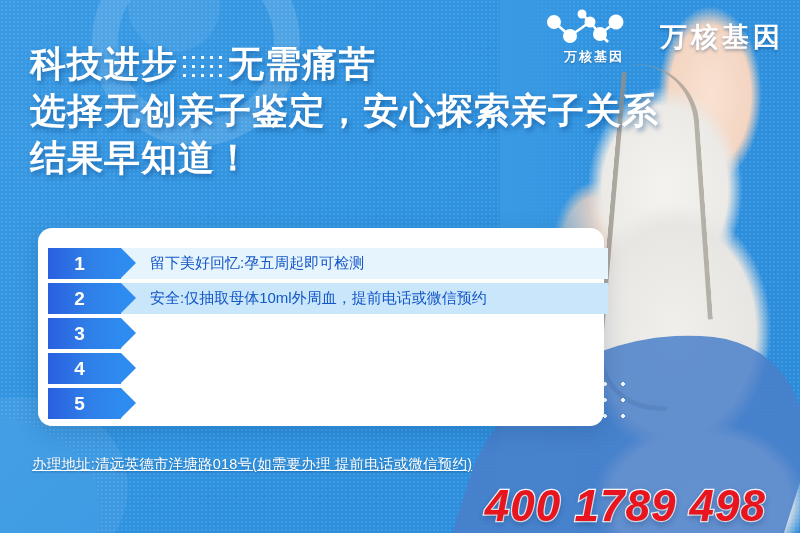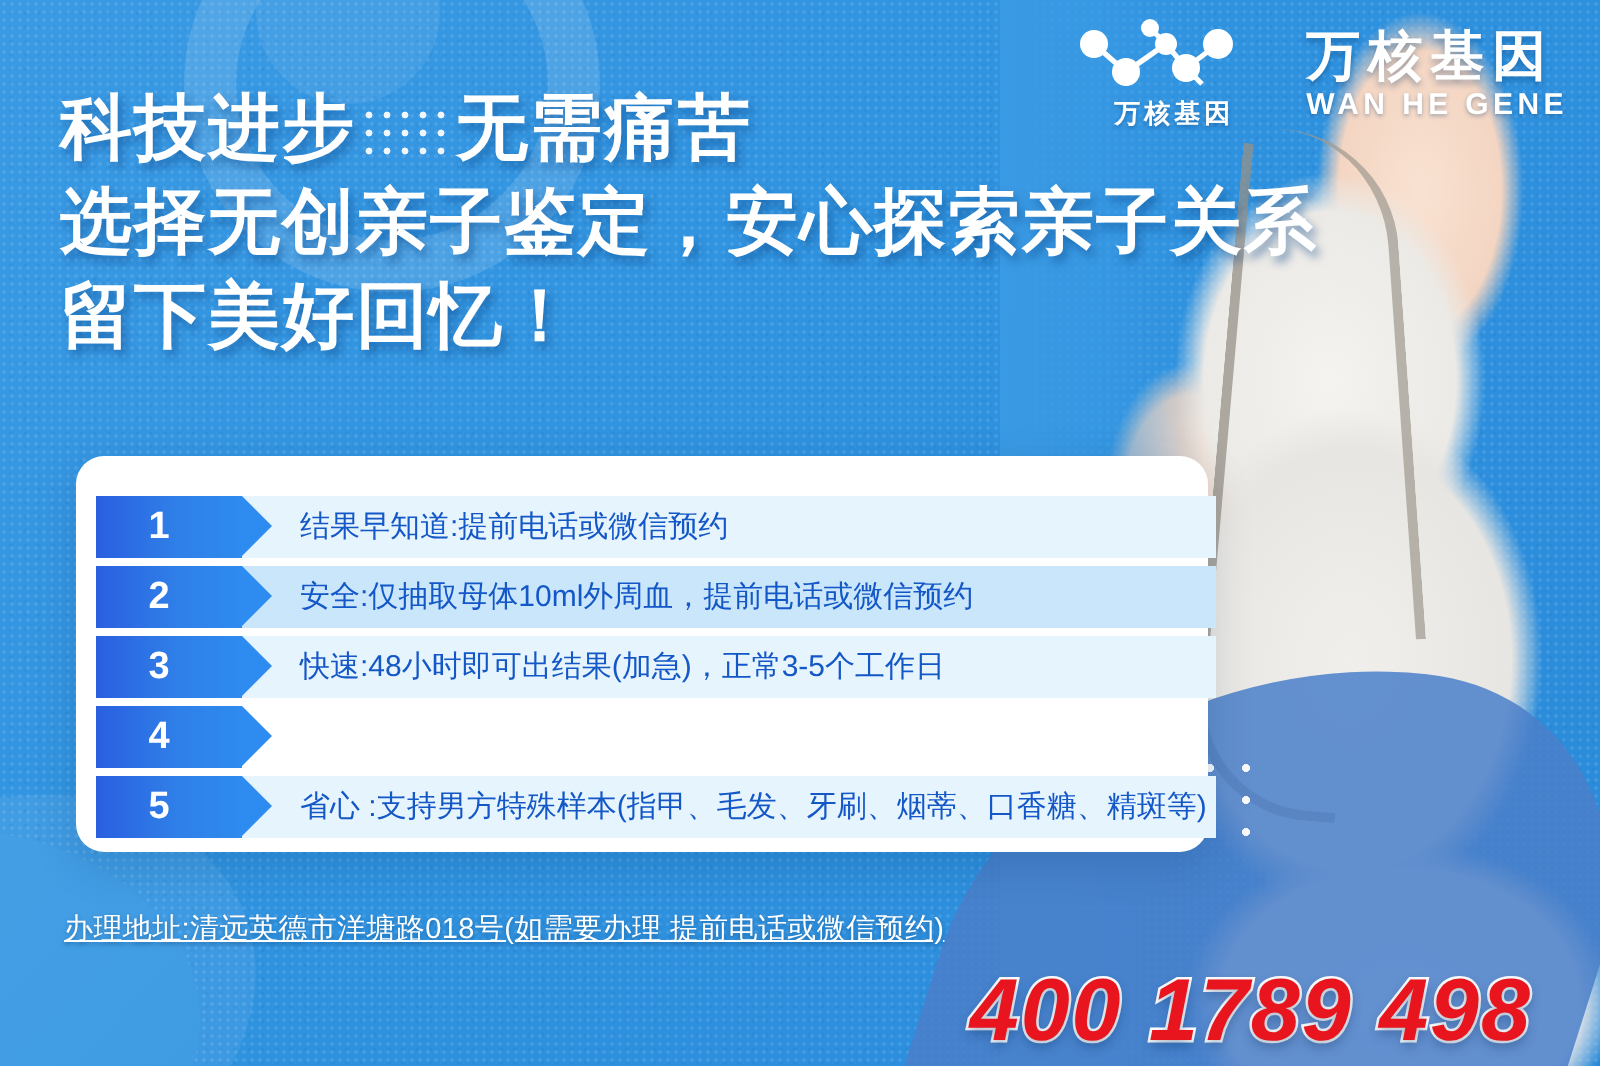--- a/index.html
+++ b/index.html
@@ -192,51 +192,48 @@
           <circle cx="52" cy="14" r="5.5"></circle>
           <circle cx="62" cy="26" r="7"></circle>
           <circle cx="78" cy="14" r="7.5"></circle>
           <circle cx="44" cy="6" r="4.5"></circle>
         </g>
       </svg>
       <div class="mark-cn">万核基因</div>
     </div>
     <div class="logo-text">
       <div class="logo-cn">万核基因</div>
-      <div class="logo-en">WAN HE GENE</div>
     </div>
   </div>
 
   <div class="headline">
     <div class="hl">
       <span>科技进步</span><span class="deco"></span><span>无需痛苦</span>
     </div>
     <div class="hl">选择无创亲子鉴定，安心探索亲子关系</div>
-    <div class="hl">留下美好回忆！</div>
+    <div class="hl">结果早知道！</div>
   </div>
 
   <div class="card"></div>
   <div class="rows">
     <div class="row">
       <div class="badge">1</div>
-      <div class="rowtext">结果早知道:提前电话或微信预约</div>
+      <div class="rowtext">留下美好回忆:孕五周起即可检测</div>
     </div>
     <div class="row">
       <div class="badge">2</div>
       <div class="rowtext">安全:仅抽取母体10ml外周血，提前电话或微信预约</div>
     </div>
     <div class="row">
       <div class="badge">3</div>
-      <div class="rowtext">快速:48小时即可出结果(加急)，正常3-5个工作日</div>
     </div>
     <div class="row">
       <div class="badge">4</div>
     </div>
     <div class="row">
       <div class="badge">5</div>
-      <div class="rowtext">省心 :支持男方特殊样本(指甲、毛发、牙刷、烟蒂、口香糖、精斑等)</div>
     </div>
   </div>
 
   <div class="address">办理地址:清远英德市洋塘路018号(如需要办理 提前电话或微信预约)</div>
   <div class="phone">400 1789 498</div>
 
 </div>
 
 </body></html>

